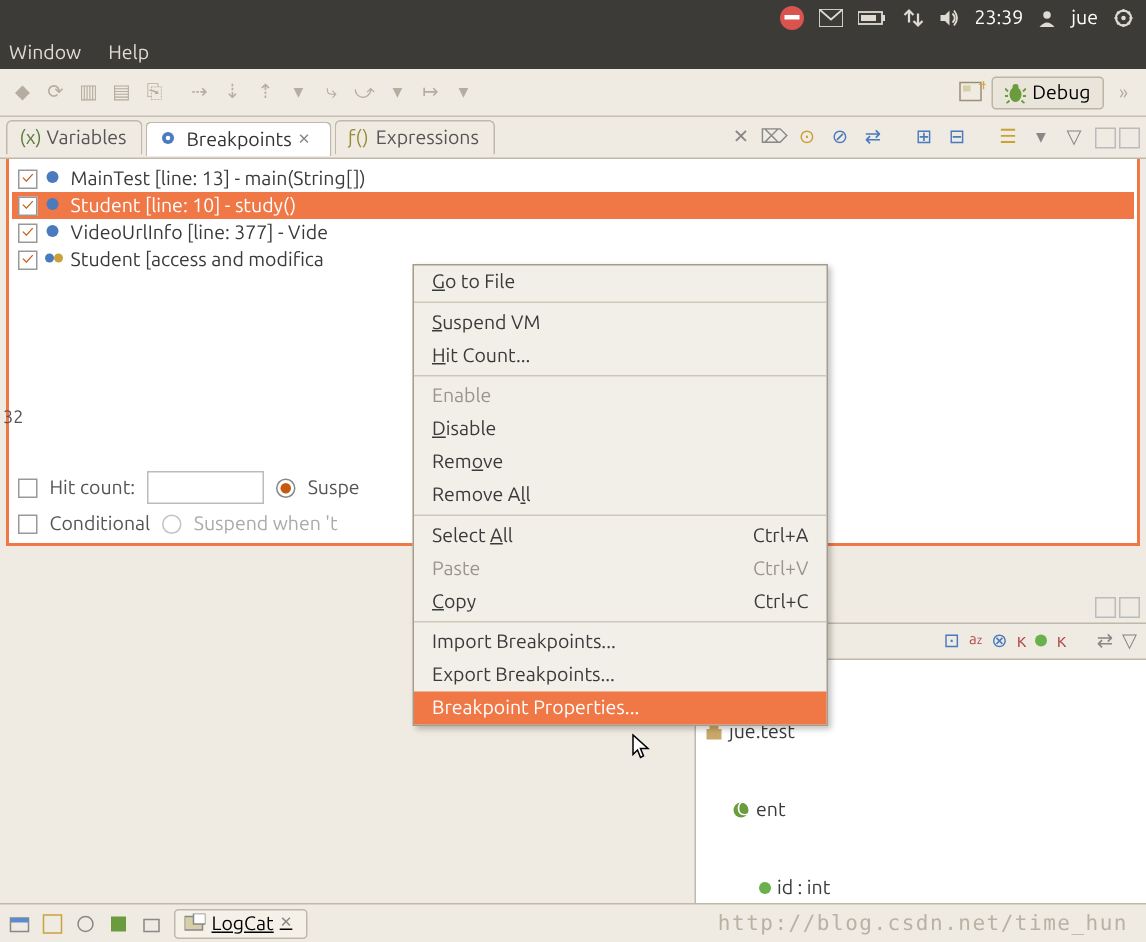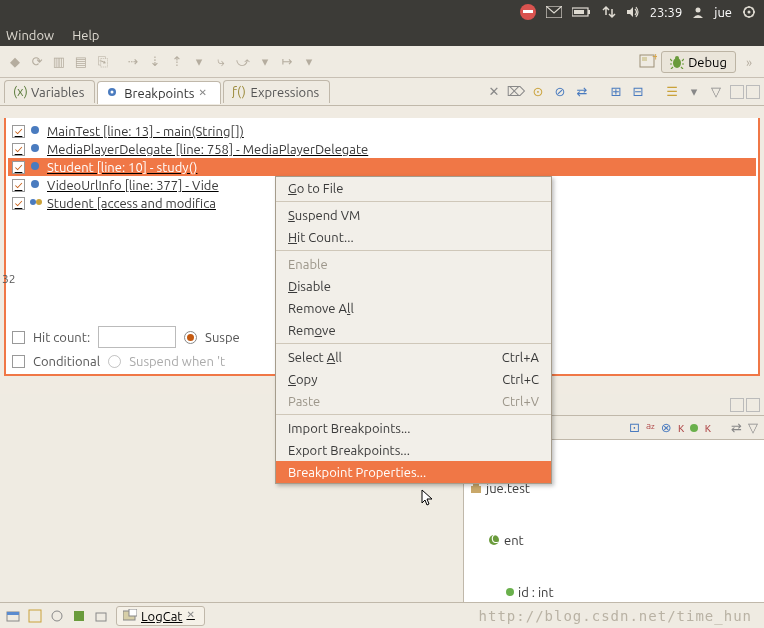--- a/index.html
+++ b/index.html
@@ -13,21 +13,21 @@
 .toolbar1 .right { display:flex; align-items:center; gap:4px; }
 .tico { width:18px; height:18px; display:inline-flex; align-items:center; justify-content:center; color:#b5ad9f; }
 .btn { background:#eae5da; border:1px solid #bcb4a4; border-radius:3px; padding:3px 8px; display:inline-flex; align-items:center; gap:4px; }
 .debug-icon { display:inline-block; width:14px; height:14px; }
 .tabs-row { display:flex; align-items:center; background:#efebe2; height:28px; padding:0 4px; border-bottom:1px solid #c0b8aa; gap:0; position:relative; }
 .tab { display:flex; align-items:center; gap:4px; padding:4px 10px 4px 8px; border:1px solid #c0b8aa; border-bottom:none; background:#efebe2; border-radius:4px 4px 0 0; margin-right:2px; color:#555; }
 .tab.active { background:#fff; color:#333; position:relative; top:1px; }
 .tab-icon { width:14px; height:14px; display:inline-block; }
 .tab-close { width:12px; height:12px; font-size:10px; color:#888; }
 .tab-toolbar { display:flex; align-items:center; gap:6px; margin-left:auto; }
-.bpanel { background:#fff; border:2px solid #f07746; border-top:none; margin:12px 4px; height:258px; position:relative;text-decoration:underline; }
+.bpanel { background:#fff; border:2px solid #f07746; border-top:none; margin:0 4px; height:258px; position:relative; }
 .bp-list { padding:4px 2px; }
 .bp-row { display:flex; align-items:center; gap:4px; padding:2px 4px; color:#3a3a3a; }
 .bp-row.sel { background:#f07746; color:#fff; }
 .cb { width:13px; height:13px; border:1px solid #999; background:#fff; display:inline-flex; align-items:center; justify-content:center; }
 .cb.checked::after { content:"✓"; font-size:11px; color:#c55a11; line-height:1; }
 .bp-icon { width:14px; height:14px; display:inline-block; }
 .bp-bottom { position:absolute; bottom:6px; left:6px; right:6px; display:flex; flex-direction:column; gap:6px; }
 .bp-bottom-row { display:flex; align-items:center; gap:8px; color:#555; }
 .text-input { border:1px solid #bbb; background:#fff; height:22px; width:78px; padding:0 4px; }
 .radio { width:13px; height:13px; border:1px solid #888; border-radius:50%; display:inline-flex; align-items:center; justify-content:center; }
@@ -206,29 +206,20 @@
   <div class="bp-list">
     <div class="bp-row">
       <span class="cb checked"></span>
       <span class="bp-icon">
           <svg width="12" height="12">
             <circle cx="6" cy="6" r="4" fill="#4a7bbf"></circle>
           </svg>
         </span>
       <span>MainTest [line: 13] - main(String[])</span>
     </div>
-    <div class="bp-row">
-      <span class="cb checked"></span>
-      <span class="bp-icon">
-          <svg width="12" height="12">
-            <circle cx="6" cy="6" r="4" fill="#4a7bbf"></circle>
-          </svg>
-        </span>
-      <span>MediaPlayerDelegate [line: 758] - MediaPlayerDelegate</span>
-    </div>
     <div class="bp-row sel">
       <span class="cb checked"></span>
       <span class="bp-icon">
           <svg width="12" height="12">
             <circle cx="6" cy="6" r="4" fill="#4a7bbf"></circle>
           </svg>
         </span>
       <span>Student [line: 10] - study()</span>
     </div>
     <div class="bp-row">
@@ -282,37 +273,37 @@
       <span><span class="ul">H</span>it Count...</span>
     </div>
   <hr>
   <div class="mi disabled">
       <span>Enable</span>
     </div>
   <div class="mi">
       <span><span class="ul">D</span>isable</span>
     </div>
   <div class="mi">
+      <span>Rem<span class="ul">o</span>ve</span>
+    </div>
+  <div class="mi">
       <span>Remove A<span class="ul">l</span>l</span>
-    </div>
-  <div class="mi">
-      <span>Rem<span class="ul">o</span>ve</span>
     </div>
   <hr>
   <div class="mi">
       <span>Select <span class="ul">A</span>ll</span>
       <span>Ctrl+A</span>
-    </div>
-  <div class="mi">
-      <span><span class="ul">C</span>opy</span>
-      <span>Ctrl+C</span>
     </div>
   <div class="mi disabled">
       <span>Paste</span>
       <span>Ctrl+V</span>
+    </div>
+  <div class="mi">
+      <span><span class="ul">C</span>opy</span>
+      <span>Ctrl+C</span>
     </div>
   <hr>
   <div class="mi">
       <span>Import Breakpoints...</span>
     </div>
   <div class="mi">
       <span>Export Breakpoints...</span>
     </div>
   <div class="mi hl">
       <span>Breakpoint Properties...</span>

